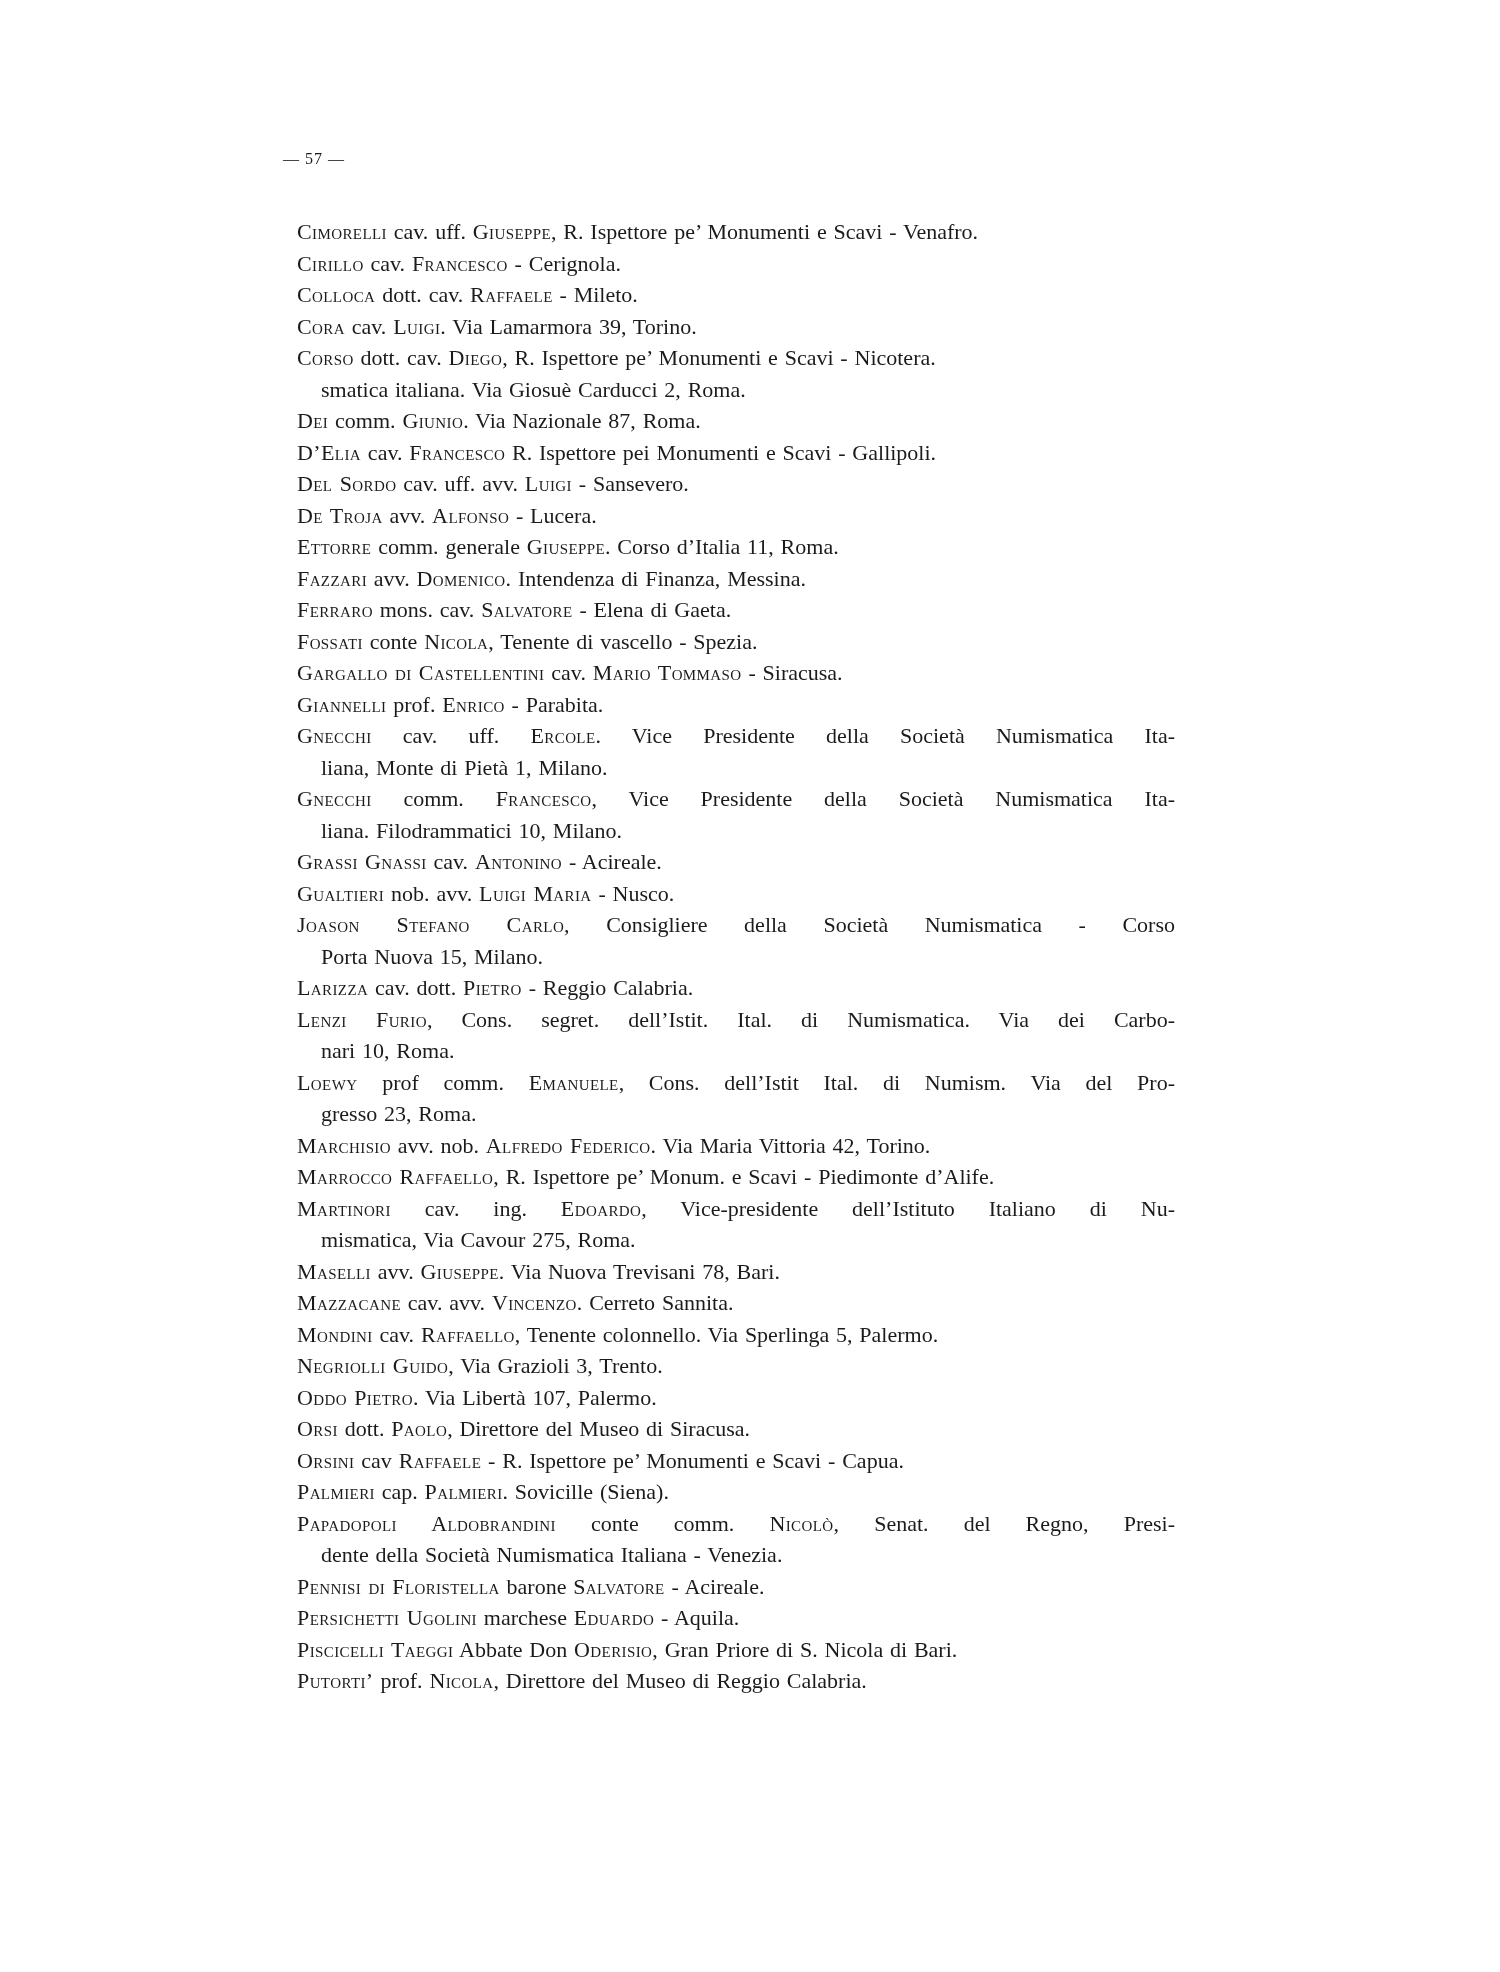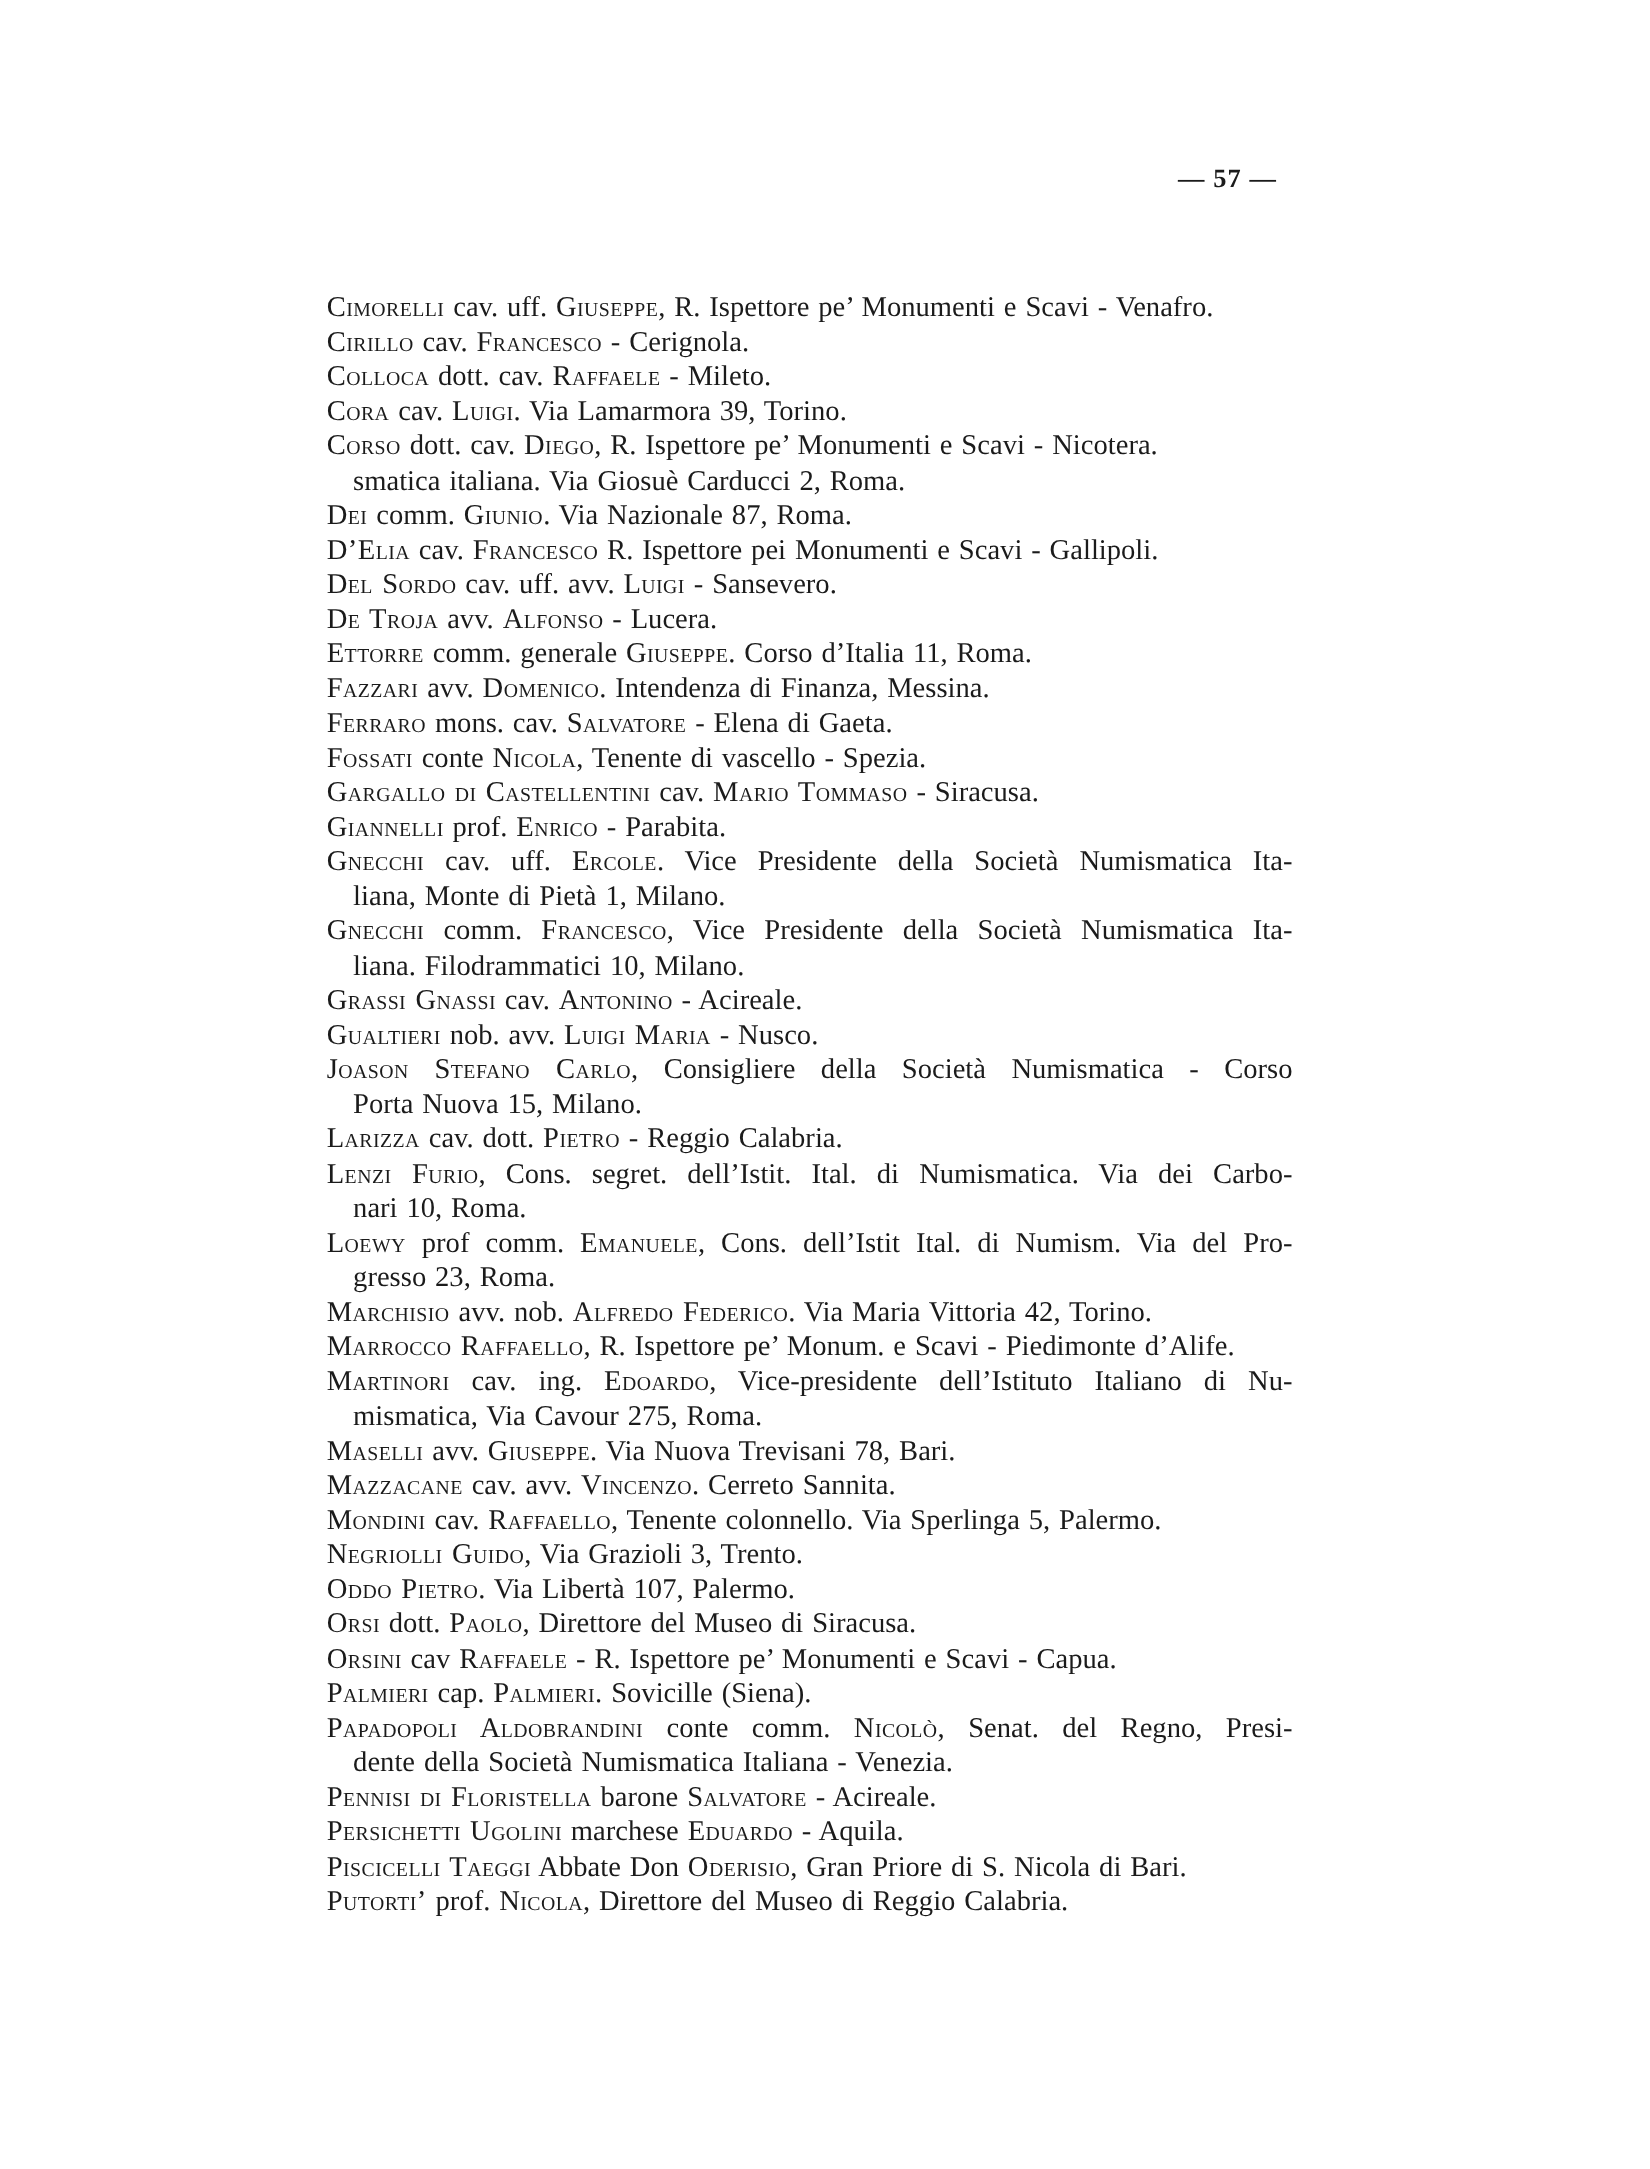--- a/index.html
+++ b/index.html
@@ -10,35 +10,34 @@
     background: #ffffff;
     overflow: hidden;
     color: #1b1b1b;
     font-family: "Liberation Serif", "DejaVu Serif", serif;
   }
   .pageno {
     position: absolute;
     top: 150px;
     left: 297px;
     width: 878px;
-    text-align: right;
-    font-size: 24px;
-    font-weight: 700;
+    text-align: left;
+    font-size: 16px;
+    font-weight: 400;
     letter-spacing: 1px;
     transform: translateX(-14px);
   }
   .textblock {
     position: absolute;
     top: 216px;
     left: 297px;
     width: 878px;
-    font-size: 26px;
+    font-size: 22px;
     line-height: 31.5px;
     word-spacing: 0.06em;
-    margin-top: 47px;
   }
   .line {
     height: 31.5px;
     white-space: nowrap;
   }
   .line.ind { padding-left: 24px; }
   .line.jf {
     white-space: normal;
     overflow: hidden;
     text-align: justify;

